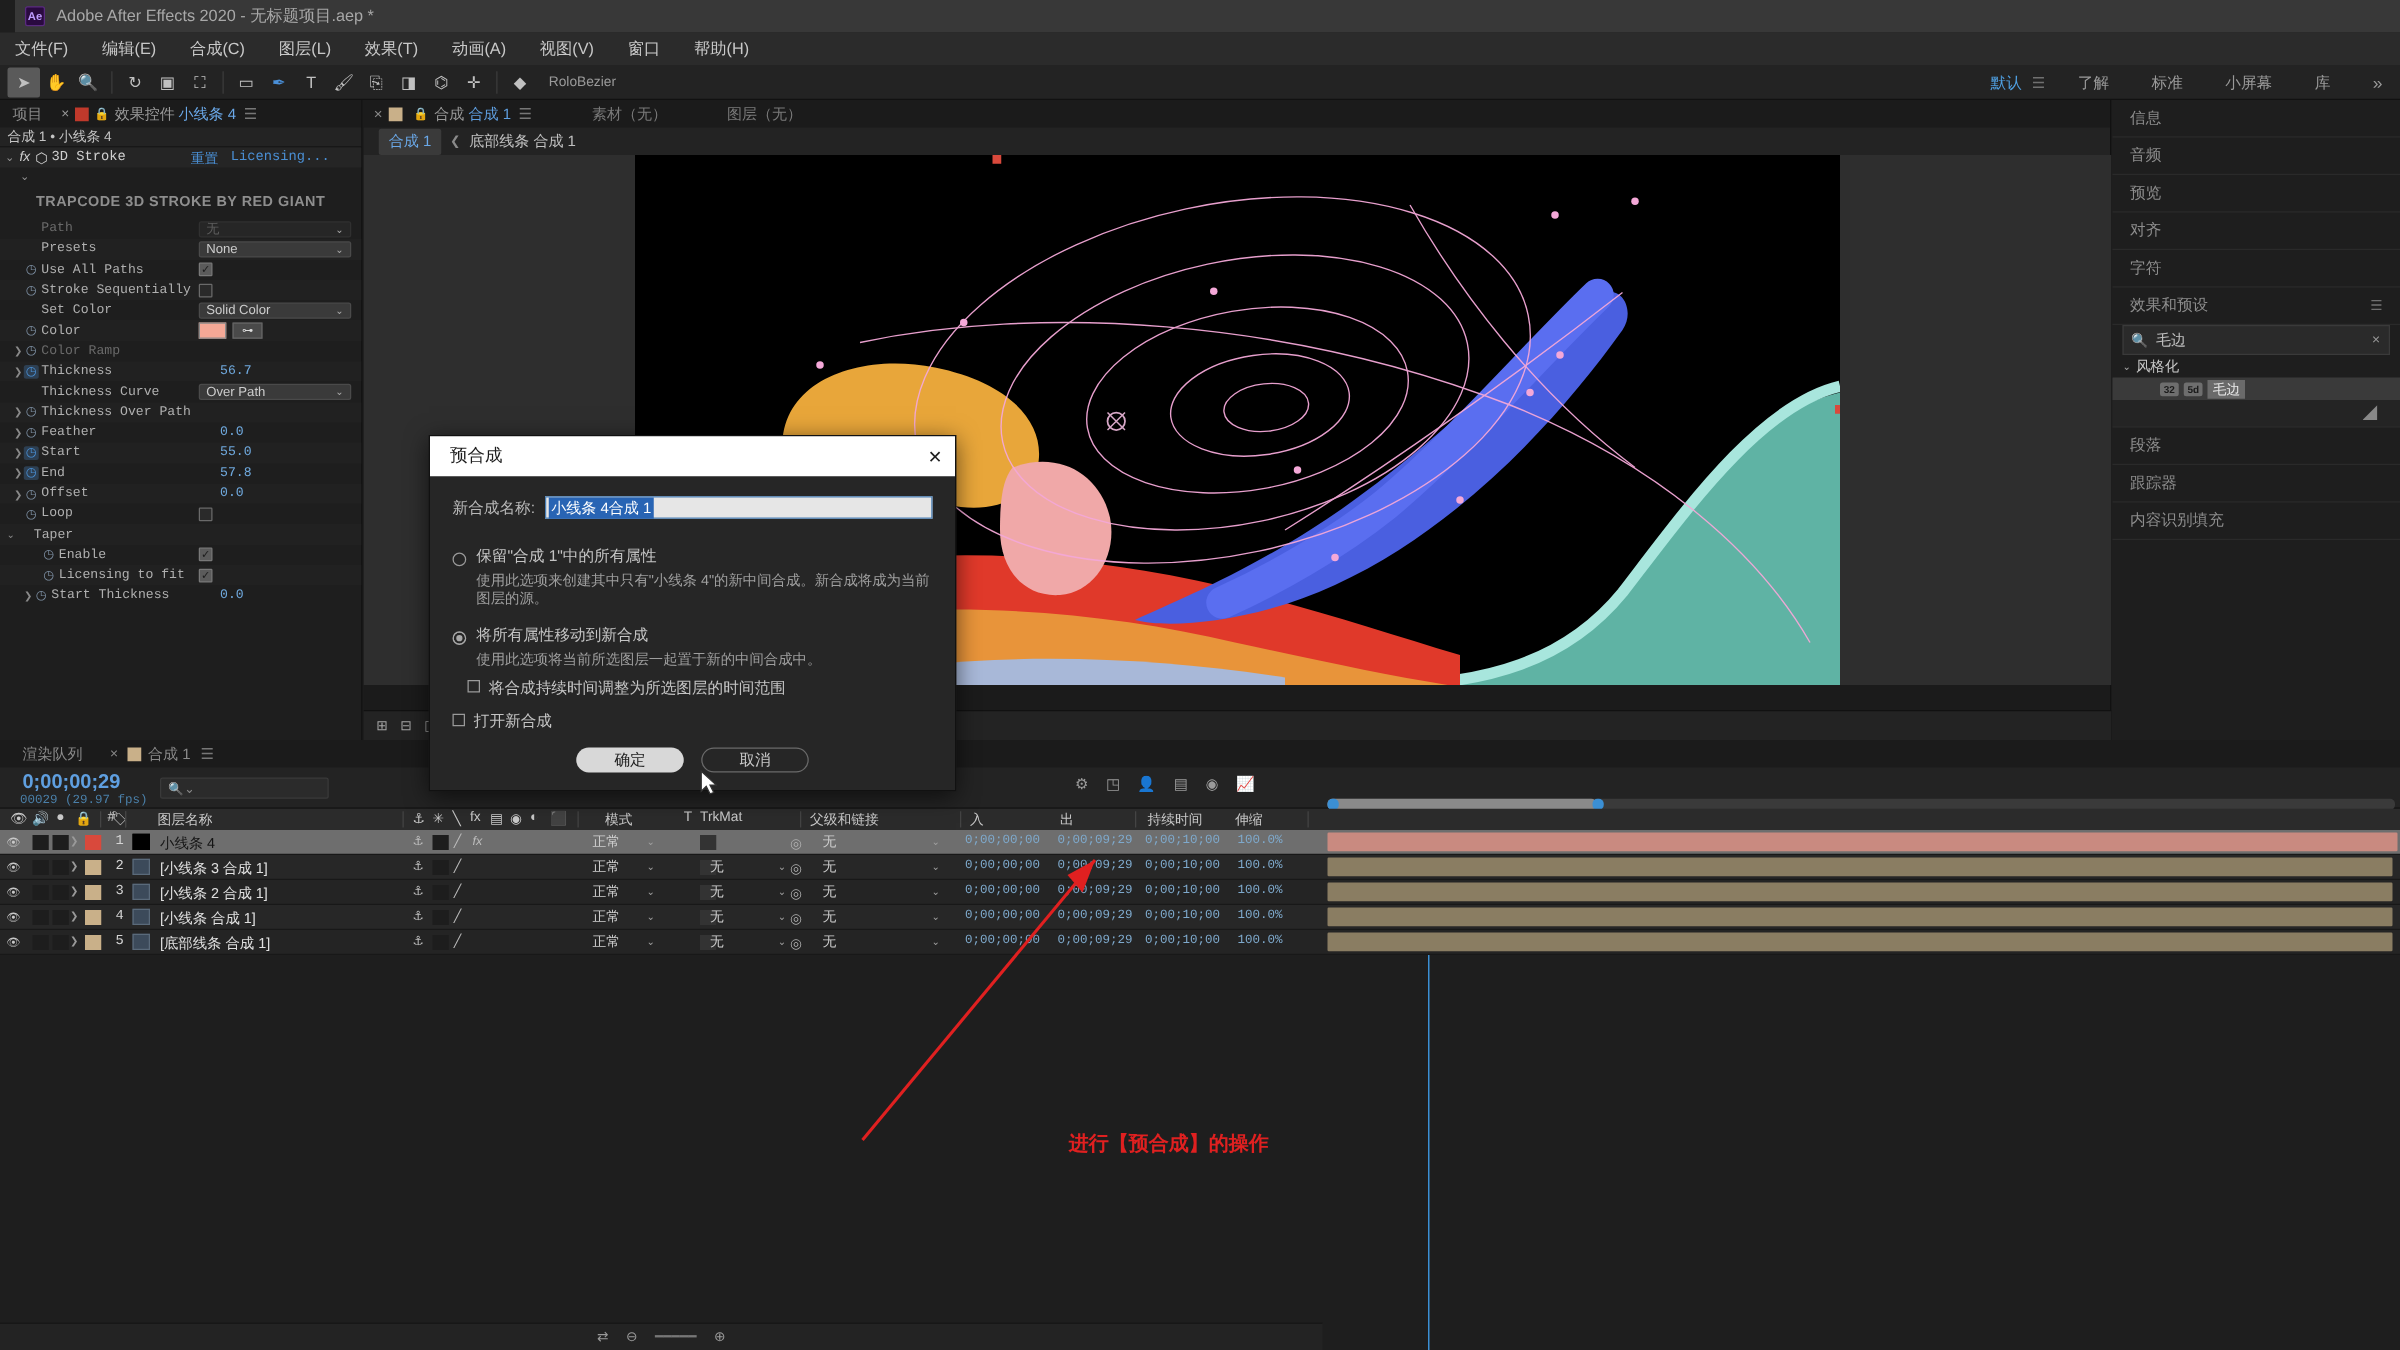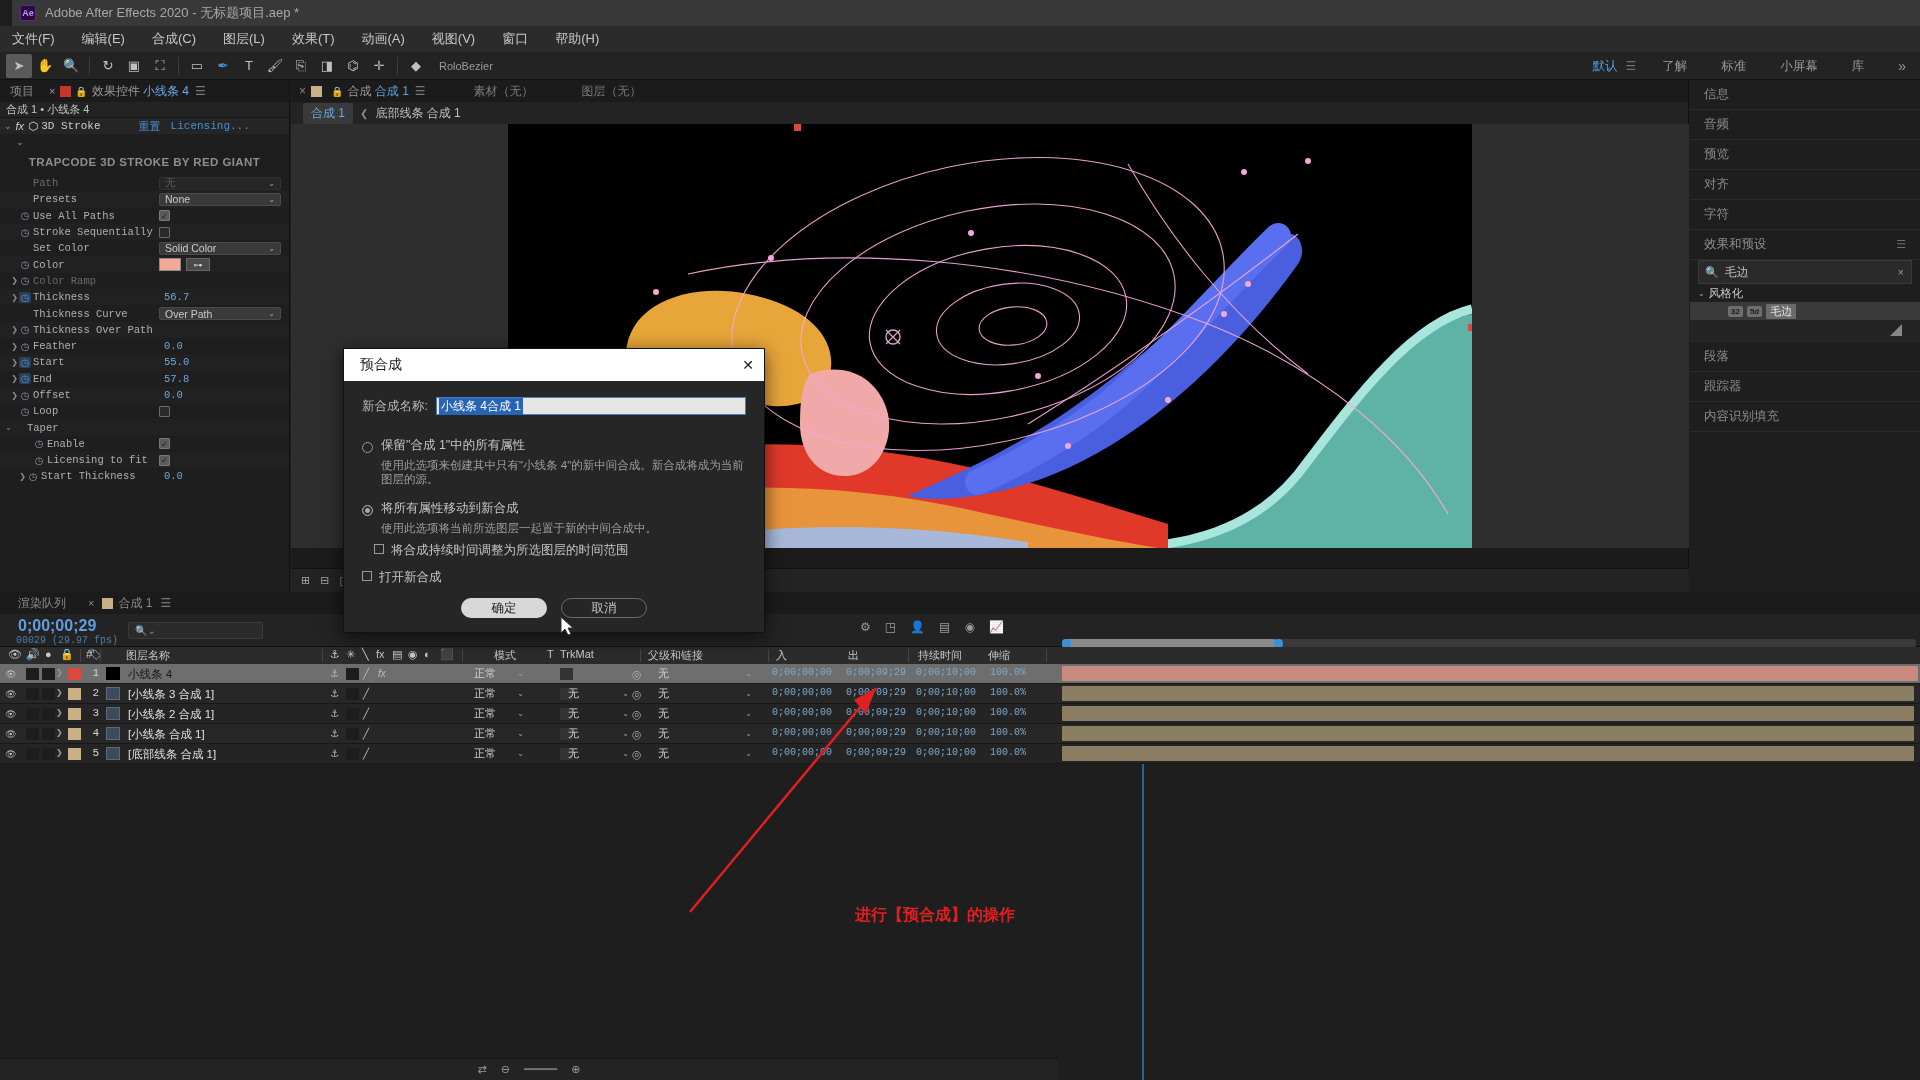--- a/index.html
+++ b/index.html
@@ -50,37 +50,37 @@
   .lp-tabs .t2 b { color:#6aa8e8; font-weight:normal; margin-left:3px; }
   .lp-tabs .ham { margin-left:6px; color:#777; }
   .lp-sub { height:16px; background:#232323; font-size:11px; color:#c5c5c5;
     display:flex; align-items:center; padding-left:6px; border-bottom:1px solid #141414;}
   .fxhead { height:16px; display:flex; align-items:center; font-size:11.5px;
     color:#d0d0d0; padding-left:4px; background:#252525; }
   .fxhead .arr { color:#9a9a9a; font-size:9px; margin-right:4px; }
   .fxhead .fx { color:#cfcfcf; font-style:italic; margin-right:4px; font-size:11px;}
   .fxhead .cube { margin-right:3px; color:#d0d0d0; }
   .fxhead .nm { font-family:"Liberation Mono","DejaVu Sans Mono",monospace; font-size:11px;text-align:right; }
-  .fxhead .reset { color:#4a8fd4; margin-left:38px; font-size:11px; }
+  .fxhead .reset { color:#4a8fd4; margin-left:52px; font-size:11px; }
   .fxhead .lic { color:#4a8fd4; margin-left:10px;
     font-family:"Liberation Mono","DejaVu Sans Mono",monospace; font-size:11px; }
   .secarr { height:15px; padding-left:16px; color:#9a9a9a; font-size:9px;
     display:flex; align-items:center; }
   .brand { height:26px; display:flex; align-items:center; justify-content:center;
     font-size:11.5px; font-weight:bold; color:#8e8e8e; letter-spacing:.4px; }
   .prow { height:16.3px; display:flex; align-items:center; font-size:11px;
     padding-left:10px; position:relative; }
   .prow:nth-child(even) { background:#212121; }
   .prow .tw { width:9px; color:#8a8a8a; font-size:8px; text-align:center; }
   .prow .stw { width:12px; color:#7d8fa3; font-size:10px; text-align:center; }
   .prow .stw.on { color:#4a8fd4; background:#2d3f52; border-radius:2px; }
   .prow .lbl { font-family:"Liberation Mono","DejaVu Sans Mono",monospace;
     font-size:10.5px; color:#b0b0b0; margin-left:2px; }
   .prow .lbl.dim { color:#6a6a6a; }
-  .prow .val { position:absolute; left:164px; color:#6fa8dc; font-size:10.5px;
+  .prow .val { position:absolute; left:176px; color:#6fa8dc; font-size:10.5px;
     font-family:"Liberation Mono","DejaVu Sans Mono",monospace; }
   .dd { position:absolute; left:159px; width:122px; height:13px; background:#3a3a3a;
     border:1px solid #4a4a4a; border-radius:2px; font-size:10.5px; color:#ccc;
     display:flex; align-items:center; padding-left:5px; }
   .dd.dim { background:#262626; color:#5f5f5f; border-color:#303030; }
   .dd .cv { position:absolute; right:5px; font-size:8px; color:#aaa; }
   .cbx { position:absolute; left:159px; width:11px; height:11px; background:#5b5b5b;
     border:1px solid #787878; border-radius:1px; color:#1d1d1d; font-size:9px;
     display:flex; align-items:center; justify-content:center; }
   .cbx.off { background:#2a2a2a; border-color:#6a6a6a; color:transparent; }
@@ -657,21 +657,21 @@
       <span class="colsep" style="left:322px"></span>
       <span class="ch" style="left:330px">⚓</span>
       <span class="ch" style="left:346px">✳</span>
       <span class="ch" style="left:362px">╲</span>
       <span class="ch" style="left:376px">fx</span>
       <span class="ch" style="left:392px">▤</span>
       <span class="ch" style="left:408px">◉</span>
       <span class="ch" style="left:424px">◐</span>
       <span class="ch" style="left:440px">⬛</span>
       <span class="colsep" style="left:462px"></span>
-      <span class="ch" style="left:494px">模式</span>
+      <span class="ch" style="left:484px">模式</span>
       <span class="ch" style="left:547px">T</span>
       <span class="ch" style="left:560px">TrkMat</span>
       <span class="colsep" style="left:640px"></span>
       <span class="ch" style="left:648px">父级和链接</span>
       <span class="colsep" style="left:768px"></span>
       <span class="ch" style="left:776px">入</span>
       <span class="ch" style="left:848px">出</span>
       <span class="colsep" style="left:908px"></span>
       <span class="ch" style="left:918px">持续时间</span>
       <span class="ch" style="left:988px">伸缩</span>

